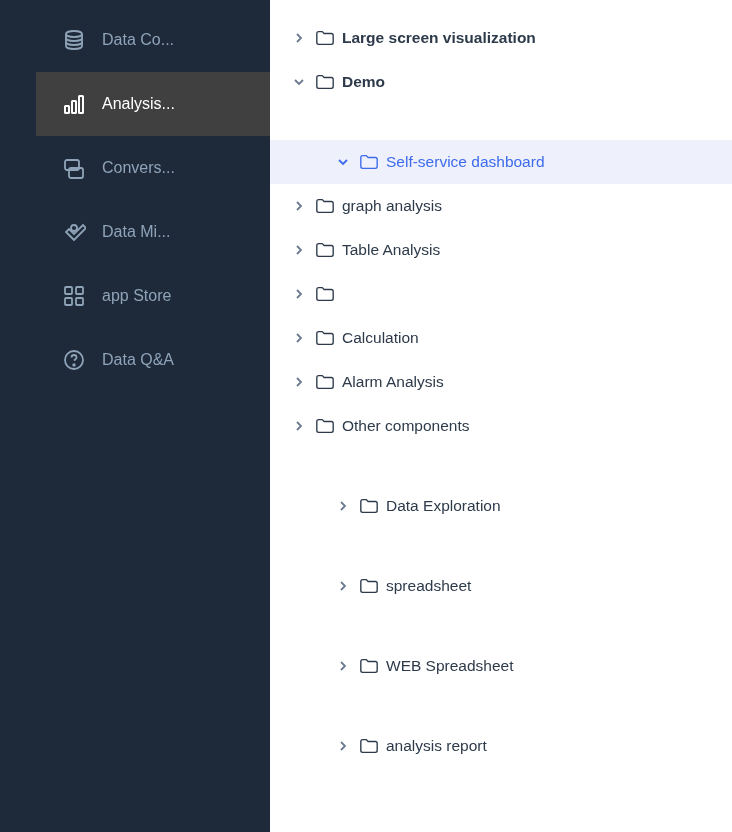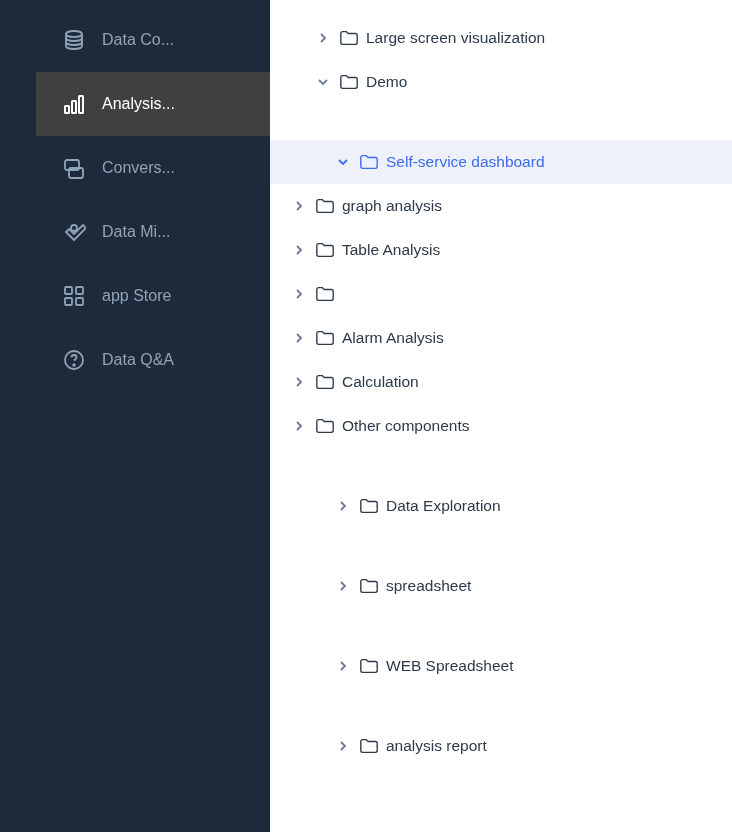--- a/index.html
+++ b/index.html
@@ -101,21 +101,21 @@
       flex-shrink: 0;
     }
     .folder-icon svg {
       width: 20px;
       height: 20px;
     }
 
     .tree-item .item-label {
       flex: 1;
     }
-    .indent-1 { padding-left: 44px; }
+    .indent-1 { padding-left: 20px; font-weight: bold; }
     .indent-2 { padding-left: 64px; margin-top: 36px; }
     .indent-3 { }
   </style>
 </head>
 <body>
 
 <nav class="sidebar">
 
   <div class="sidebar-item">
     <span class="icon-wrap">
@@ -274,48 +274,48 @@
     <span class="chevron">
       <svg viewBox="0 0 12 12" fill="none" stroke="currentColor" stroke-width="1.8">
           <path d="M4 2l4 4-4 4"></path>
         </svg>
     </span>
     <span class="folder-icon">
       <svg viewBox="0 0 22 22" fill="none" stroke="#2d3a4a" stroke-width="1.5">
         <path d="M2 6c0-1.1.9-2 2-2h4l2 2h8a2 2 0 012 2v8a2 2 0 01-2 2H4a2 2 0 01-2-2V6z"></path>
       </svg>
     </span>
+    <span class="item-label">Calculation</span>
+  </div>
+
+  <div class="tree-item indent-3">
+    <span class="chevron">
+      <svg viewBox="0 0 12 12" fill="none" stroke="currentColor" stroke-width="1.8">
+          <path d="M4 2l4 4-4 4"></path>
+        </svg>
+    </span>
+    <span class="folder-icon">
+      <svg viewBox="0 0 22 22" fill="none" stroke="#2d3a4a" stroke-width="1.5">
+        <path d="M2 6c0-1.1.9-2 2-2h4l2 2h8a2 2 0 012 2v8a2 2 0 01-2 2H4a2 2 0 01-2-2V6z"></path>
+      </svg>
+    </span>
     <span class="item-label">Alarm Analysis</span>
   </div>
 
   <div class="tree-item indent-3">
     <span class="chevron">
       <svg viewBox="0 0 12 12" fill="none" stroke="currentColor" stroke-width="1.8">
           <path d="M4 2l4 4-4 4"></path>
         </svg>
     </span>
     <span class="folder-icon">
       <svg viewBox="0 0 22 22" fill="none" stroke="#2d3a4a" stroke-width="1.5">
         <path d="M2 6c0-1.1.9-2 2-2h4l2 2h8a2 2 0 012 2v8a2 2 0 01-2 2H4a2 2 0 01-2-2V6z"></path>
       </svg>
     </span>
-    <span class="item-label">Calculation</span>
-  </div>
-
-  <div class="tree-item indent-3">
-    <span class="chevron">
-      <svg viewBox="0 0 12 12" fill="none" stroke="currentColor" stroke-width="1.8">
-          <path d="M4 2l4 4-4 4"></path>
-        </svg>
-    </span>
-    <span class="folder-icon">
-      <svg viewBox="0 0 22 22" fill="none" stroke="#2d3a4a" stroke-width="1.5">
-        <path d="M2 6c0-1.1.9-2 2-2h4l2 2h8a2 2 0 012 2v8a2 2 0 01-2 2H4a2 2 0 01-2-2V6z"></path>
-      </svg>
-    </span>
     <span class="item-label">Other components</span>
   </div>
 
   <div class="tree-item indent-2">
     <span class="chevron">
       <svg viewBox="0 0 12 12" fill="none" stroke="currentColor" stroke-width="1.8">
           <path d="M4 2l4 4-4 4"></path>
         </svg>
     </span>
     <span class="folder-icon">

